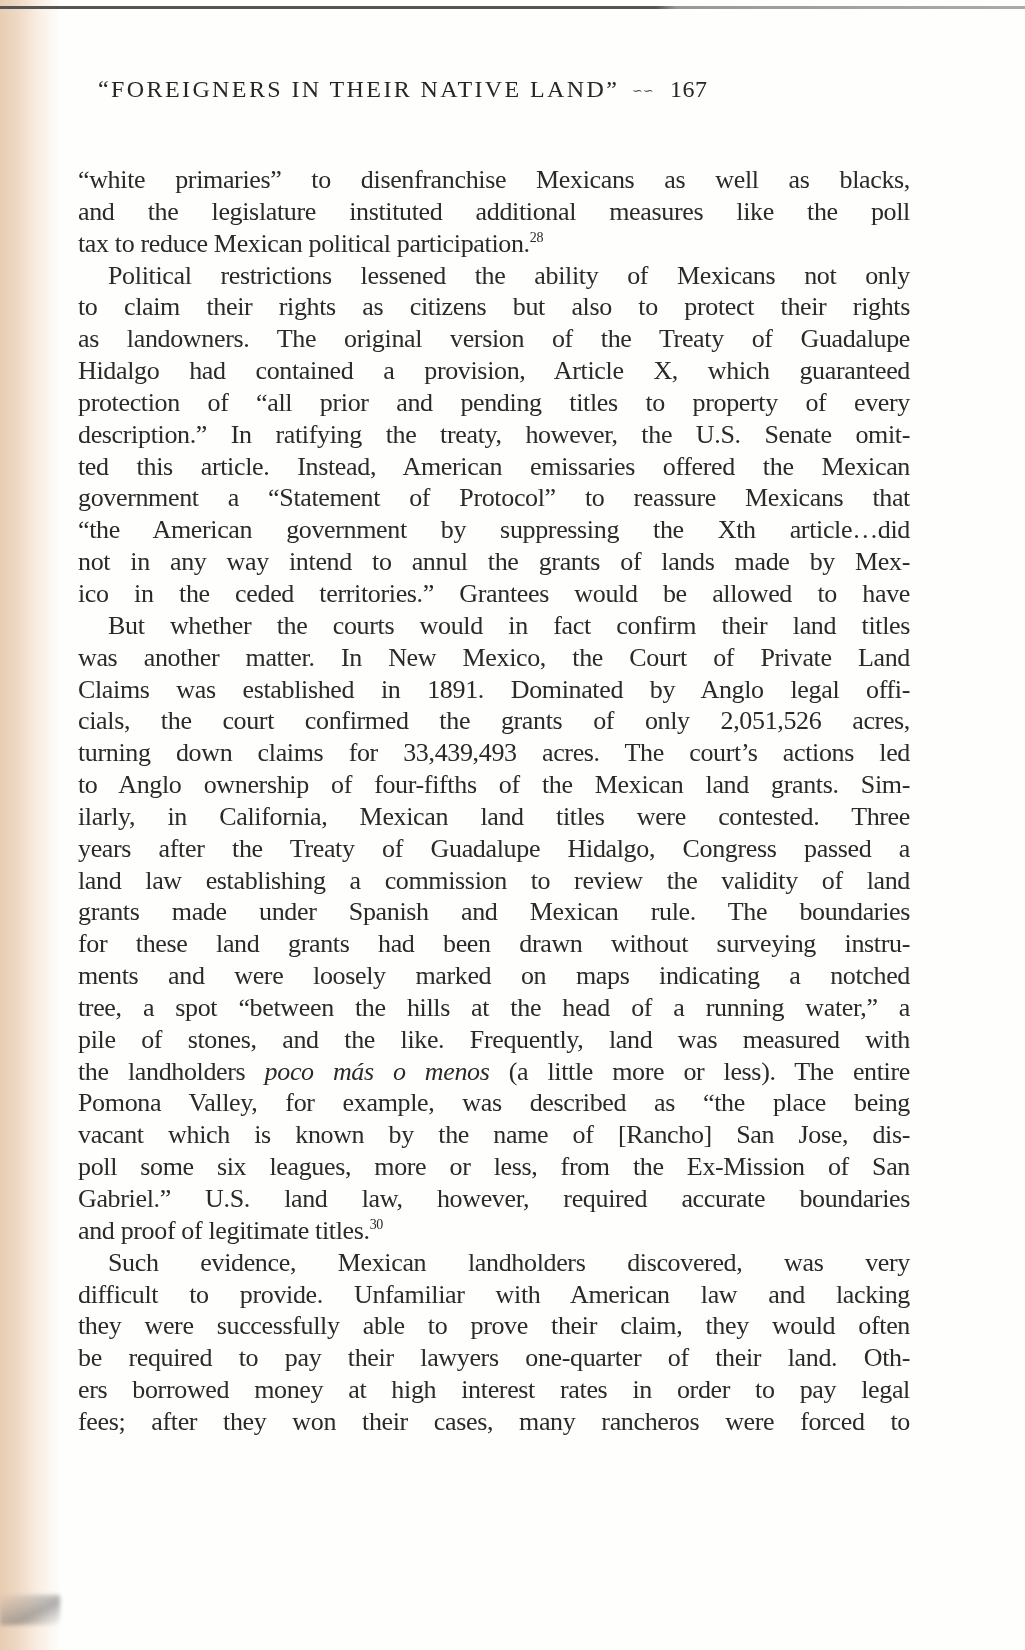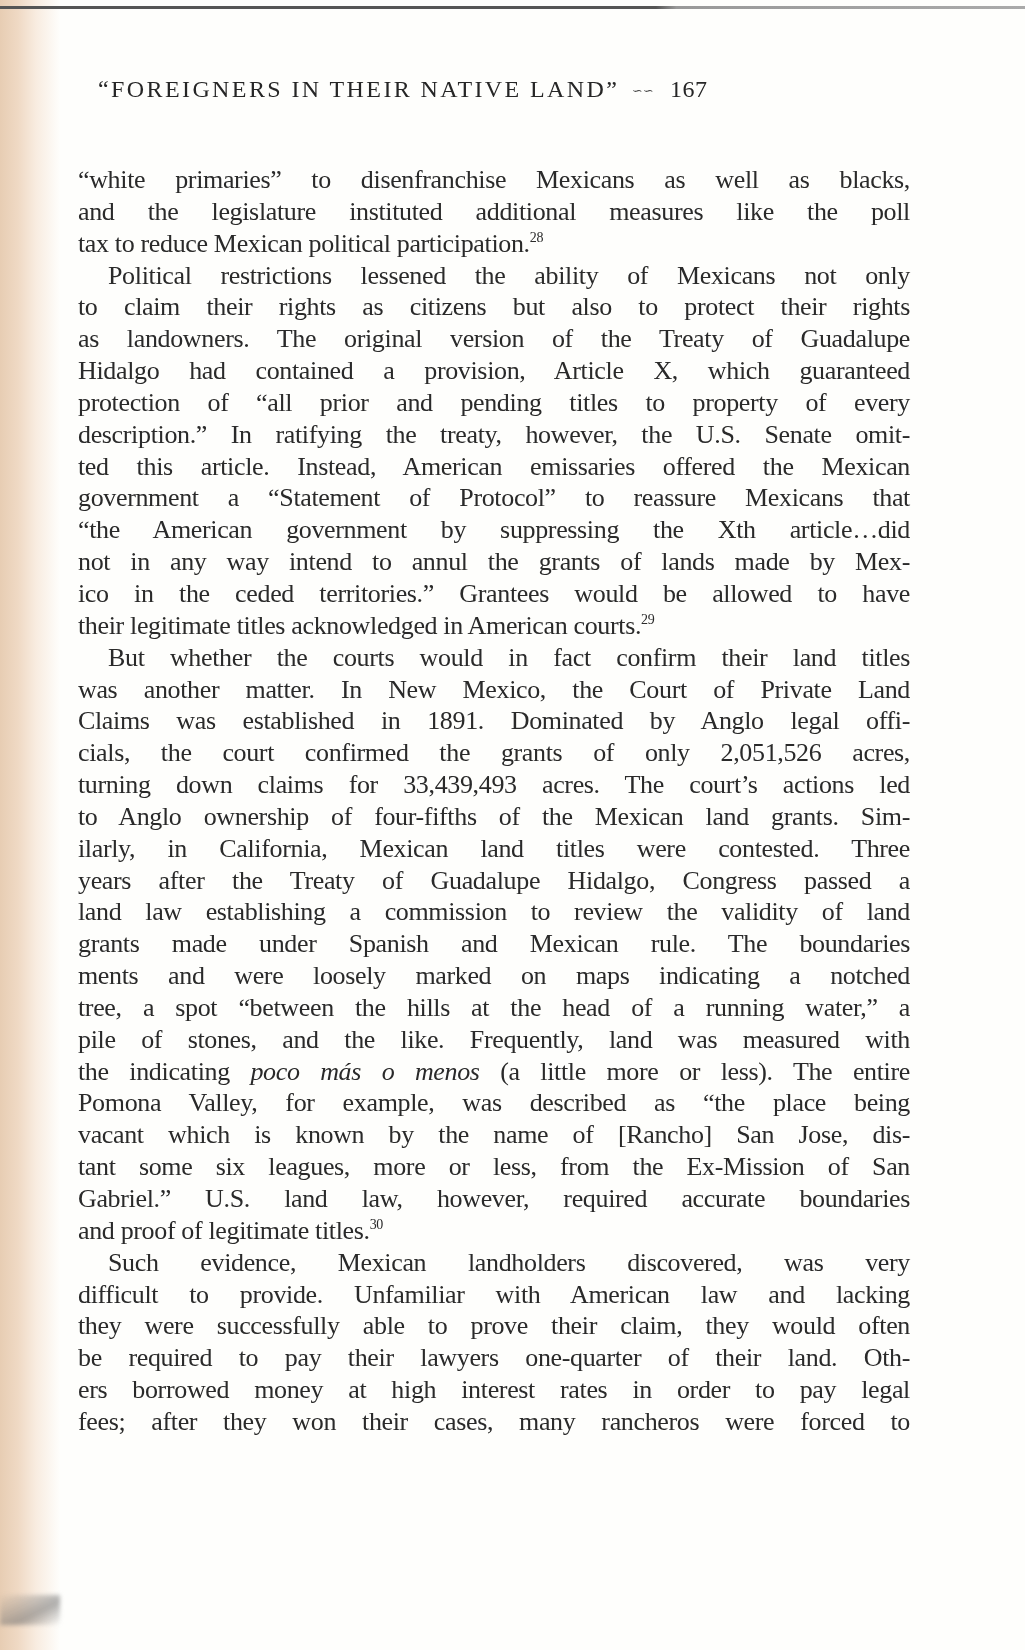--- a/index.html
+++ b/index.html
@@ -112,38 +112,38 @@
     <div class="line"><span>to claim their rights as citizens but also to protect their rights</span></div>
     <div class="line"><span>as landowners. The original version of the Treaty of Guadalupe</span></div>
     <div class="line"><span>Hidalgo had contained a provision, Article X, which guaranteed</span></div>
     <div class="line"><span>protection of “all prior and pending titles to property of every</span></div>
     <div class="line"><span>description.” In ratifying the treaty, however, the U.S. Senate omit-</span></div>
     <div class="line"><span>ted this article. Instead, American emissaries offered the Mexican</span></div>
     <div class="line"><span>government a “Statement of Protocol” to reassure Mexicans that</span></div>
     <div class="line"><span>“the American government by suppressing the Xth article…did</span></div>
     <div class="line"><span>not in any way intend to annul the grants of lands made by Mex-</span></div>
     <div class="line"><span>ico in the ceded territories.” Grantees would be allowed to have</span></div>
-    <div class="line last"><span>their legitimate titles acknowledged in American courts.</span><sup>29</sup></div>
     <div class="line indent"><span>But whether the courts would in fact confirm their land titles</span></div>
     <div class="line"><span>was another matter. In New Mexico, the Court of Private Land</span></div>
     <div class="line"><span>Claims was established in 1891. Dominated by Anglo legal offi-</span></div>
     <div class="line"><span>cials, the court confirmed the grants of only 2,051,526 acres,</span></div>
     <div class="line"><span>turning down claims for 33,439,493 acres. The court’s actions led</span></div>
     <div class="line"><span>to Anglo ownership of four-fifths of the Mexican land grants. Sim-</span></div>
     <div class="line"><span>ilarly, in California, Mexican land titles were contested. Three</span></div>
     <div class="line"><span>years after the Treaty of Guadalupe Hidalgo, Congress passed a</span></div>
     <div class="line"><span>land law establishing a commission to review the validity of land</span></div>
     <div class="line"><span>grants made under Spanish and Mexican rule. The boundaries</span></div>
+    <div class="line"><span>for these land grants had been drawn without surveying instru-</span></div>
     <div class="line"><span>ments and were loosely marked on maps indicating a notched</span></div>
     <div class="line"><span>tree, a spot “between the hills at the head of a running water,” a</span></div>
     <div class="line"><span>pile of stones, and the like. Frequently, land was measured with</span></div>
-    <div class="line"><span>the indicating </span><em>poco más o menos</em><span> (a little more or less). The entire</span></div>
+    <div class="line"><span>the landholders </span><em>poco más o menos</em><span> (a little more or less). The entire</span></div>
     <div class="line"><span>Pomona Valley, for example, was described as “the place being</span></div>
     <div class="line"><span>vacant which is known by the name of [Rancho] San Jose, dis-</span></div>
-    <div class="line"><span>tant some six leagues, more or less, from the Ex-Mission of San</span></div>
+    <div class="line"><span>poll some six leagues, more or less, from the Ex-Mission of San</span></div>
     <div class="line"><span>Gabriel.” U.S. land law, however, required accurate boundaries</span></div>
     <div class="line last"><span>and proof of legitimate titles.</span><sup>30</sup></div>
     <div class="line indent"><span>Such evidence, Mexican landholders discovered, was very</span></div>
     <div class="line"><span>difficult to provide. Unfamiliar with American law and lacking</span></div>
     <div class="line"><span>they were successfully able to prove their claim, they would often</span></div>
     <div class="line"><span>be required to pay their lawyers one-quarter of their land. Oth-</span></div>
     <div class="line"><span>ers borrowed money at high interest rates in order to pay legal</span></div>
     <div class="line"><span>fees; after they won their cases, many rancheros were forced to</span></div>
   </div>
 

